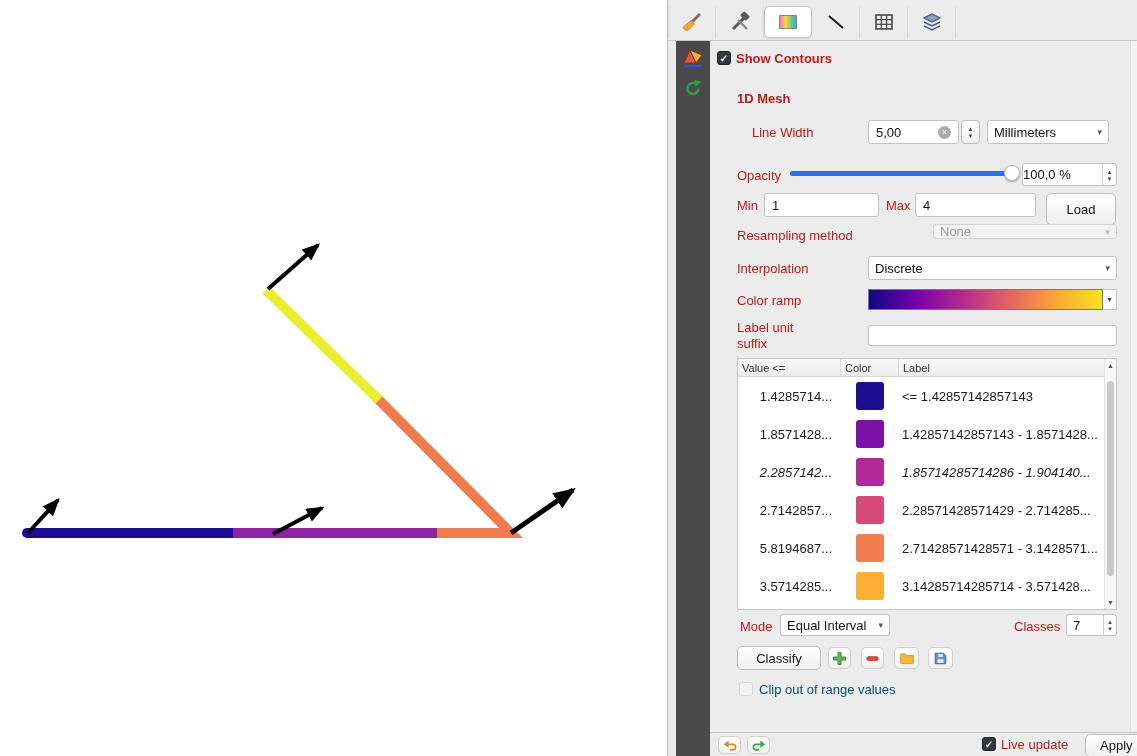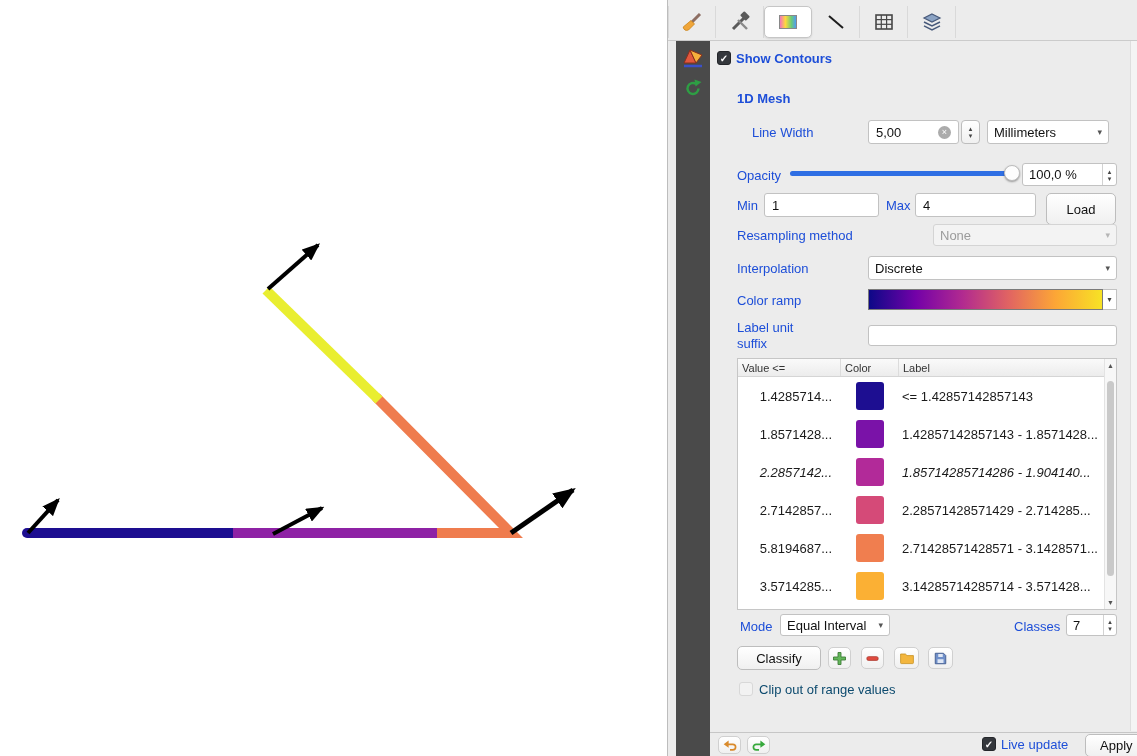--- a/index.html
+++ b/index.html
@@ -1,21 +1,21 @@
 <!DOCTYPE html>
 <html><head>
 <meta charset="utf-8">
 <style>
   html,body{margin:0;padding:0;}
   body{font-family:"Liberation Sans",sans-serif;font-size:13px;color:#1b1b1b;background:#fff;}
   .stage{position:relative;width:1137px;height:756px;overflow:hidden;background:#fff;}
   .abs{position:absolute;}
   .panel{position:absolute;left:668px;top:0;width:469px;height:756px;background:#ececec;overflow:hidden;}
   .divider{position:absolute;left:667px;top:0;width:1px;height:756px;background:#bdbdbd;}
-  .lbl{font-size:13px;color:#1d4ed8;white-space:nowrap;}
+  .lbl{font-size:13px;color:#b91c1c;white-space:nowrap;}
   .bold{font-weight:bold;}
   .inp{background:#fff;border:1px solid #c2c2c2;border-radius:3px;display:flex;align-items:center;font-size:13px;color:#111;padding:0 7px;box-sizing:border-box;}
   .btn{background:linear-gradient(#ffffff,#f0f0f0);border:1px solid #bdbdbd;border-radius:5px;display:flex;align-items:center;justify-content:center;font-size:13px;color:#111;box-sizing:border-box;cursor:default;}
   .combo{background:#fff;border:1px solid #c2c2c2;border-radius:3px;display:flex;align-items:center;justify-content:space-between;font-size:13px;color:#111;padding:0 6px;box-sizing:border-box;}
   .combo.disabled{background:#f3f3f3;color:#9b9b9b;border-color:#d4d4d4;}
   .caret{font-size:9px;color:#555;margin-left:6px;}
   .combo.disabled .caret{color:#b5b5b5;}
   .spincol{display:flex;flex-direction:column;align-items:center;justify-content:center;line-height:1;}
   .spint{font-size:7px;color:#444;}
   .cb{width:14px;height:14px;border-radius:3px;box-sizing:border-box;display:flex;align-items:center;justify-content:center;font-size:10px;font-weight:bold;}
@@ -164,39 +164,39 @@
       <span>Millimeters</span>
       <span class="caret">▾</span>
     </div>
 
     <div class="abs lbl" style="left:69px;top:168px;">Opacity</div>
     <div class="slider-track">
       <div class="slider-fill" style="width: 100%;"></div>
     </div>
     <div class="slider-handle"></div>
     <div class="abs inp" style="left:354px;top:163px;width:95px;height:23px;padding:0;">
-      <span style="flex:1;padding-left:6px;">100,0 %</span>
+      <span style="flex:1;">100,0 %</span>
       <span class="spincol" style="width:13px;height:100%;border-left:1px solid #d2d2d2;">
         <span class="spint">▴</span>
         <span class="spint">▾</span>
       </span>
     </div>
 
     <div class="abs lbl" style="left:69px;top:198px;">Min</div>
     <div class="abs inp" style="left:96px;top:193px;width:115px;height:24px;">
       <span>1</span>
     </div>
     <div class="abs lbl" style="left:218px;top:198px;">Max</div>
     <div class="abs inp" style="left:247px;top:193px;width:121px;height:24px;">
       <span>4</span>
     </div>
     <div class="abs btn" style="left:378px;top:193px;width:70px;height:32px;">Load</div>
 
     <div class="abs lbl" style="left:69px;top:228px;">Resampling method</div>
-    <div class="abs combo disabled" style="left:265px;top:224px;width:184px;height:22px;">
+    <div class="abs combo disabled" style="left:265px;top:224px;width:184px;height:15px;">
       <span>None</span>
       <span class="caret">▾</span>
     </div>
 
     <div class="abs lbl" style="left:69px;top:261px;">Interpolation</div>
     <div class="abs combo" style="left:200px;top:256px;width:249px;height:24px;">
       <span>Discrete</span>
       <span class="caret">▾</span>
     </div>
 

